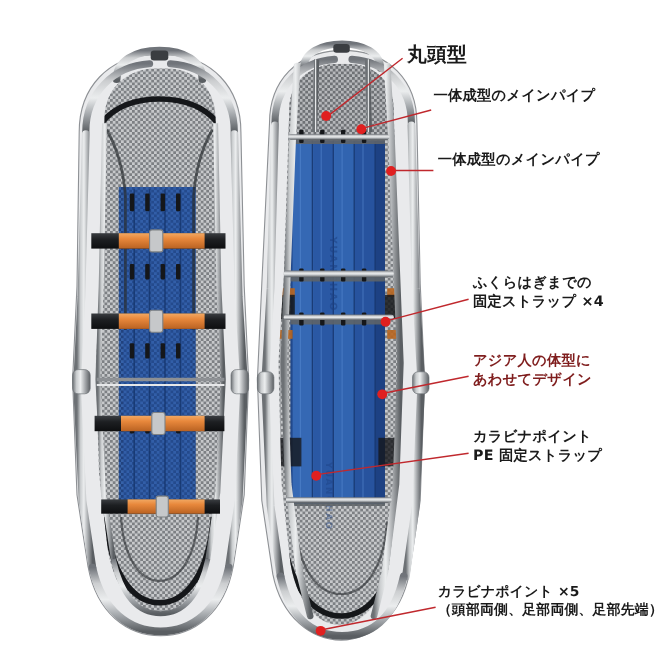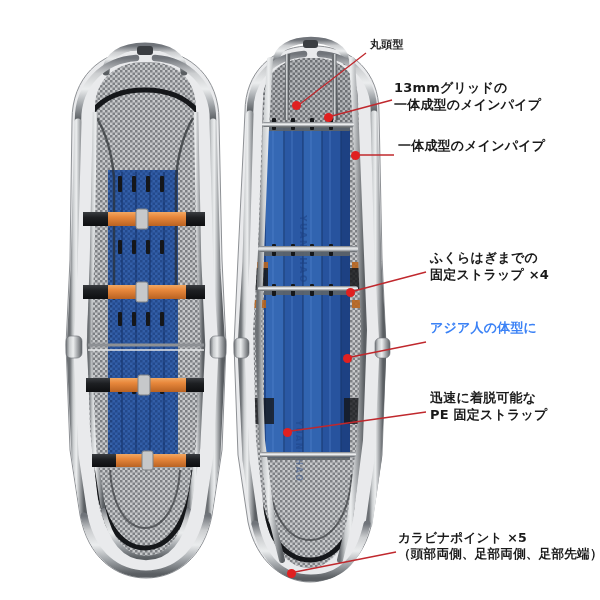--- a/index.html
+++ b/index.html
@@ -13,21 +13,21 @@
   #stage{position:absolute;left:0;top:0;width:600px;height:600px;}
   svg.layer{position:absolute;left:0;top:0;width:600px;height:600px;}
   .anno{
     position:absolute;
     color:#1a1a1a;
     font-weight:700;
     line-height:1.28;
     letter-spacing:0.2px;
     white-space:pre;
   }
-  .anno.s1{font-size:11px;}
+  .anno.s1{font-size:18px;}
   .anno.s2{font-size:13px;}
   .anno.s3{font-size:12.6px;}
   .dot{position:absolute;width:9px;height:9px;border-radius:50%;background:#e02020;}
 </style>
 </head>
 <body>
 
 <div id="stage">
 
   <svg class="layer" viewBox="0 0 600 600">
@@ -331,21 +331,21 @@
       <div class="dot" style="left: 291.5px; top: 100.5px; background: rgb(224, 32, 32);"></div>
       <div class="dot" style="left: 323.5px; top: 112.5px; background: rgb(224, 32, 32);"></div>
       <div class="dot" style="left: 350.5px; top: 150.5px; background: rgb(224, 32, 32);"></div>
       <div class="dot" style="left: 345.5px; top: 287.5px; background: rgb(224, 32, 32);"></div>
       <div class="dot" style="left: 342.5px; top: 353.5px; background: rgb(224, 32, 32);"></div>
       <div class="dot" style="left: 282.5px; top: 427.5px; background: rgb(224, 32, 32);"></div>
       <div class="dot" style="left: 286.5px; top: 568.5px; background: rgb(224, 32, 32);"></div>
     </div>
   <div id="callout-texts">
       <div class="anno s1" style="left: 370px; top: 38px; color: rgb(26, 26, 26);"><div>丸頭型</div></div>
-      <div class="anno s2" style="left: 394px; top: 80px; color: rgb(26, 26, 26);"><div>13mmグリッドの</div><div>一体成型のメインパイプ</div></div>
+      <div class="anno s2" style="left: 394px; top: 80px; color: rgb(26, 26, 26);"><div>一体成型のメインパイプ</div></div>
       <div class="anno s2" style="left: 398px; top: 138px; color: rgb(26, 26, 26);"><div>一体成型のメインパイプ</div></div>
       <div class="anno s2" style="left: 430px; top: 250px; color: rgb(26, 26, 26);"><div>ふくらはぎまでの</div><div>固定ストラップ ×4</div></div>
-      <div class="anno s2" style="left: 430px; top: 320px; color: #3b82f6; font-family: Liberation Serif, serif;"><div>アジア人の体型に</div></div>
-      <div class="anno s2" style="left: 430px; top: 390px; color: rgb(26, 26, 26);"><div>迅速に着脱可能な</div><div>PE 固定ストラップ</div></div>
+      <div class="anno s2" style="left: 430px; top: 320px; color: #7f1d1d; font-family: Liberation Serif, serif;"><div>アジア人の体型に</div><div>あわせてデザイン</div></div>
+      <div class="anno s2" style="left: 430px; top: 390px; color: rgb(26, 26, 26);"><div>カラビナポイント</div><div>PE 固定ストラップ</div></div>
       <div class="anno s3" style="left: 398px; top: 530px; color: rgb(26, 26, 26);"><div>カラビナポイント ×5</div><div>（頭部両側、足部両側、足部先端）</div></div>
     </div>
 
 </div>
 
 </body></html>

